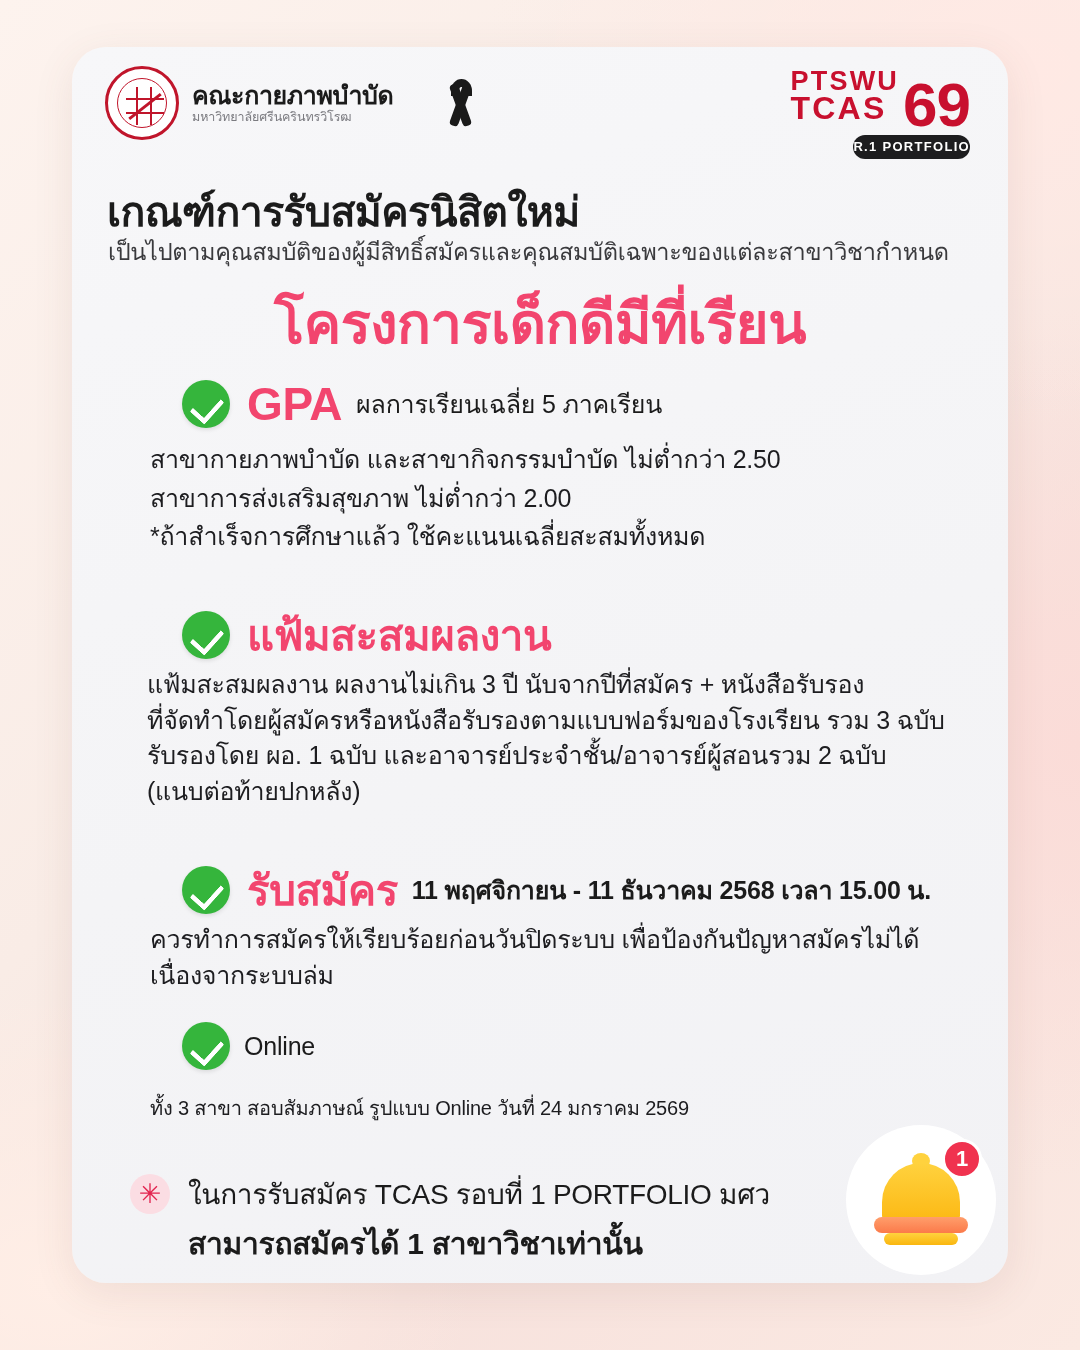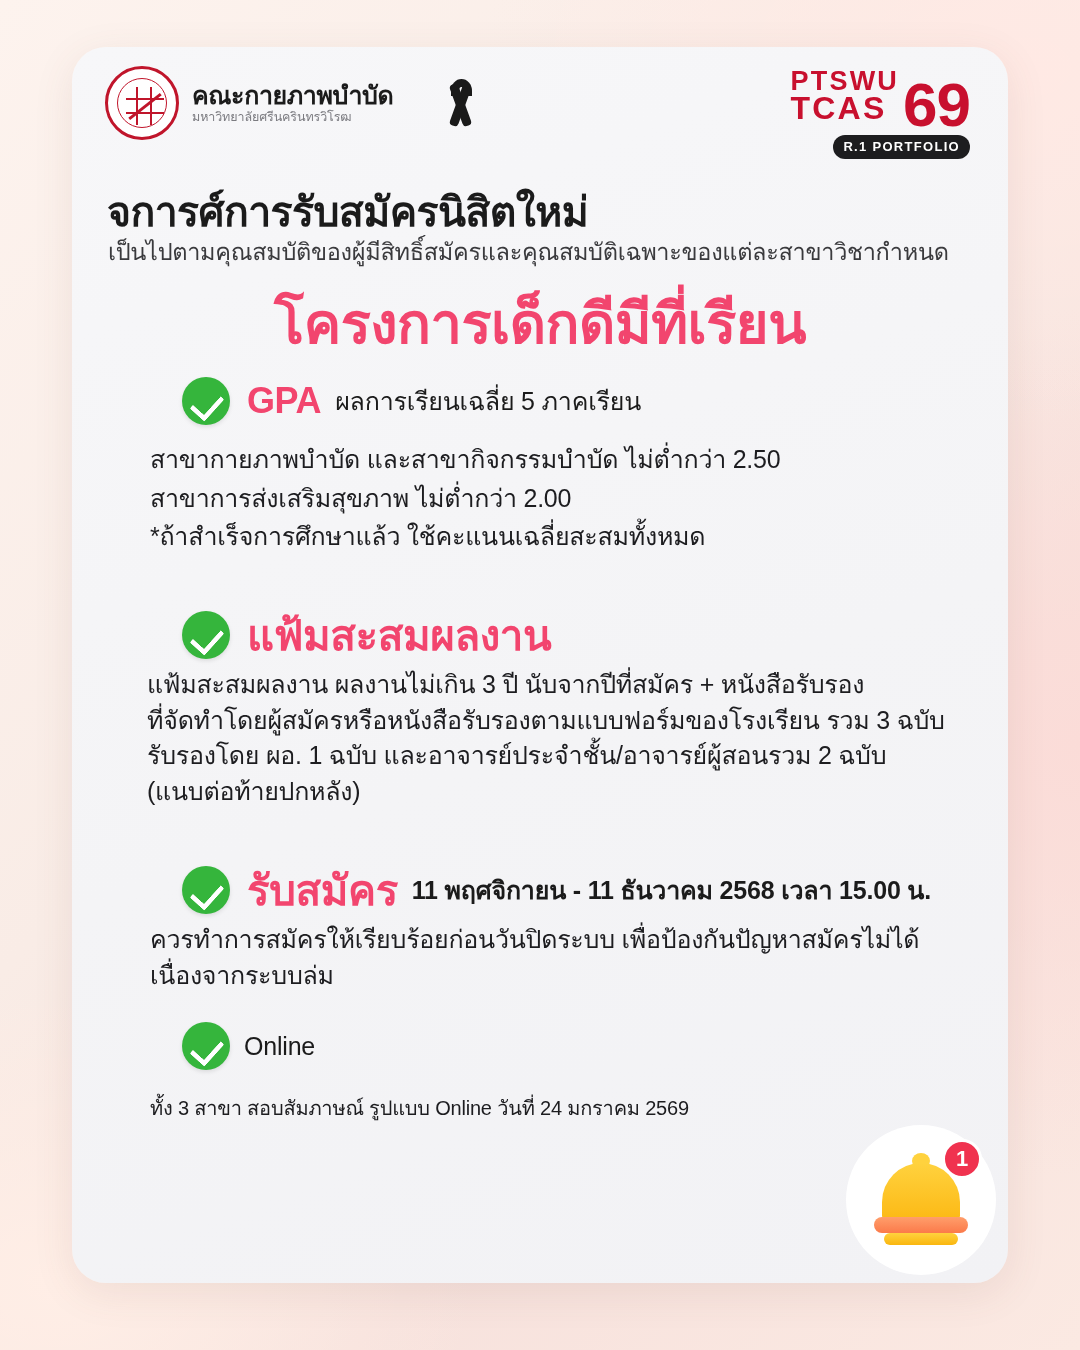--- a/index.html
+++ b/index.html
@@ -84,21 +84,21 @@
     font-size:32px; font-weight:bold; color:#c8102e; letter-spacing:2.2px;
   }
   .tcas-69 {
     font-size:62px; font-weight:bold; color:#c8102e; line-height:0.78;
     letter-spacing:-1px;
   }
   .portfolio-pill {
     display:inline-block; margin-top:6px;
     background:#1d1d1f; color:#fff; border-radius:13px;
     font-size:13px; font-weight:bold; letter-spacing:1.3px;
-    padding:4px 10px 5px;
+    padding:4px 0 5px;
   }
 
   
   .title-main {
     position:absolute; left:35px; top:132px;
     font-size:41px; font-weight:bold; color:#1b1b1b; letter-spacing:-0.6px;
   }
   .title-sub {
     position:absolute; left:36px; top:186px;
     font-size:23.5px; color:#3a3a3d; letter-spacing:-0.3px;
@@ -134,21 +134,21 @@
   .sec-title-alt b { font-weight:bold; }
   .body-line {
     font-size:25px; color:#1d1d20; letter-spacing:-0.25px; line-height:1.42;
   }
   .body-small {
     font-size:20px; color:#1d1d20; letter-spacing:-0.2px;
   }
 
   
   #sec-gpa      { top:330px; left:110px; }
-  #sec-gpa .sec-title { font-size:36px;text-align:center; }
+  #sec-gpa .sec-title { font-size:46px;text-align:center; }
   #gpa-body     { top:395px; left:78px; }
   #gpa-body div { margin-bottom:3px; }
 
   #sec-port     { top:555px; left:110px; }
   #port-body    { top:620px; left:75px; }
 
   #sec-apply    { top:810px; left:110px; }
   #apply-body   { top:875px; left:78px; }
 
   #sec-intv     { top:975px; left:110px; }
@@ -234,21 +234,21 @@
         <div class="tcas-left">
           <div class="tcas-ptswu">PTSWU</div>
           <div class="tcas-word">TCAS</div>
         </div>
         <div class="tcas-69">69</div>
       </div>
       <div class="portfolio-pill">R.1 PORTFOLIO</div>
     </div>
   </div>
 
-  <div class="title-main">จการศ์การรับสมัครนิสิตใหม่</div>
+  <div class="title-main">เกณฑ์การรับสมัครนิสิตใหม่</div>
   <div class="title-sub">เป็นไปตามคุณสมบัติของผู้มีสิทธิ์สมัครและคุณสมบัติเฉพาะของแต่ละสาขาวิชากำหนด</div>
   <div class="project-name">โครงการเด็กดีมีที่เรียน</div>
 
   <div class="sec sec-head" id="sec-gpa">
     <div class="check"></div>
     <div class="sec-title">GPA</div>
     <div class="sec-title-alt">ผลการเรียนเฉลี่ย 5 ภาคเรียน</div>
   </div>
   <div class="sec" id="gpa-body">
     <div class="body-line">สาขากายภาพบำบัด  และสาขากิจกรรมบำบัด  ไม่ต่ำกว่า 2.50</div>
@@ -278,20 +278,27 @@
   </div>
 
   <div class="sec sec-head" id="sec-intv">
     <div class="check"></div>
     <div class="sec-title-alt">Online</div>
   </div>
   <div class="sec" id="intv-body">
     <div class="body-small">ทั้ง 3 สาขา สอบสัมภาษณ์ รูปแบบ Online วันที่ 24 มกราคม 2569</div>
   </div>
 
+  <div class="note">
+    <div class="note-star"></div>
+    <div class="note-text">
+      <div class="note-l1">ในการรับสมัคร TCAS รอบที่ 1 PORTFOLIO มศว</div>
+      <div class="note-l2">สามารถสมัครได้ 1 สาขาวิชาเท่านั้น</div>
+    </div>
+  </div>
 
   <div class="bell-wrap">
     <div class="bell">
       <div class="knob"></div>
       <div class="dome"></div>
       <div class="band"></div>
       <div class="base"></div>
     </div>
     <div class="badge">1</div>
   </div>

